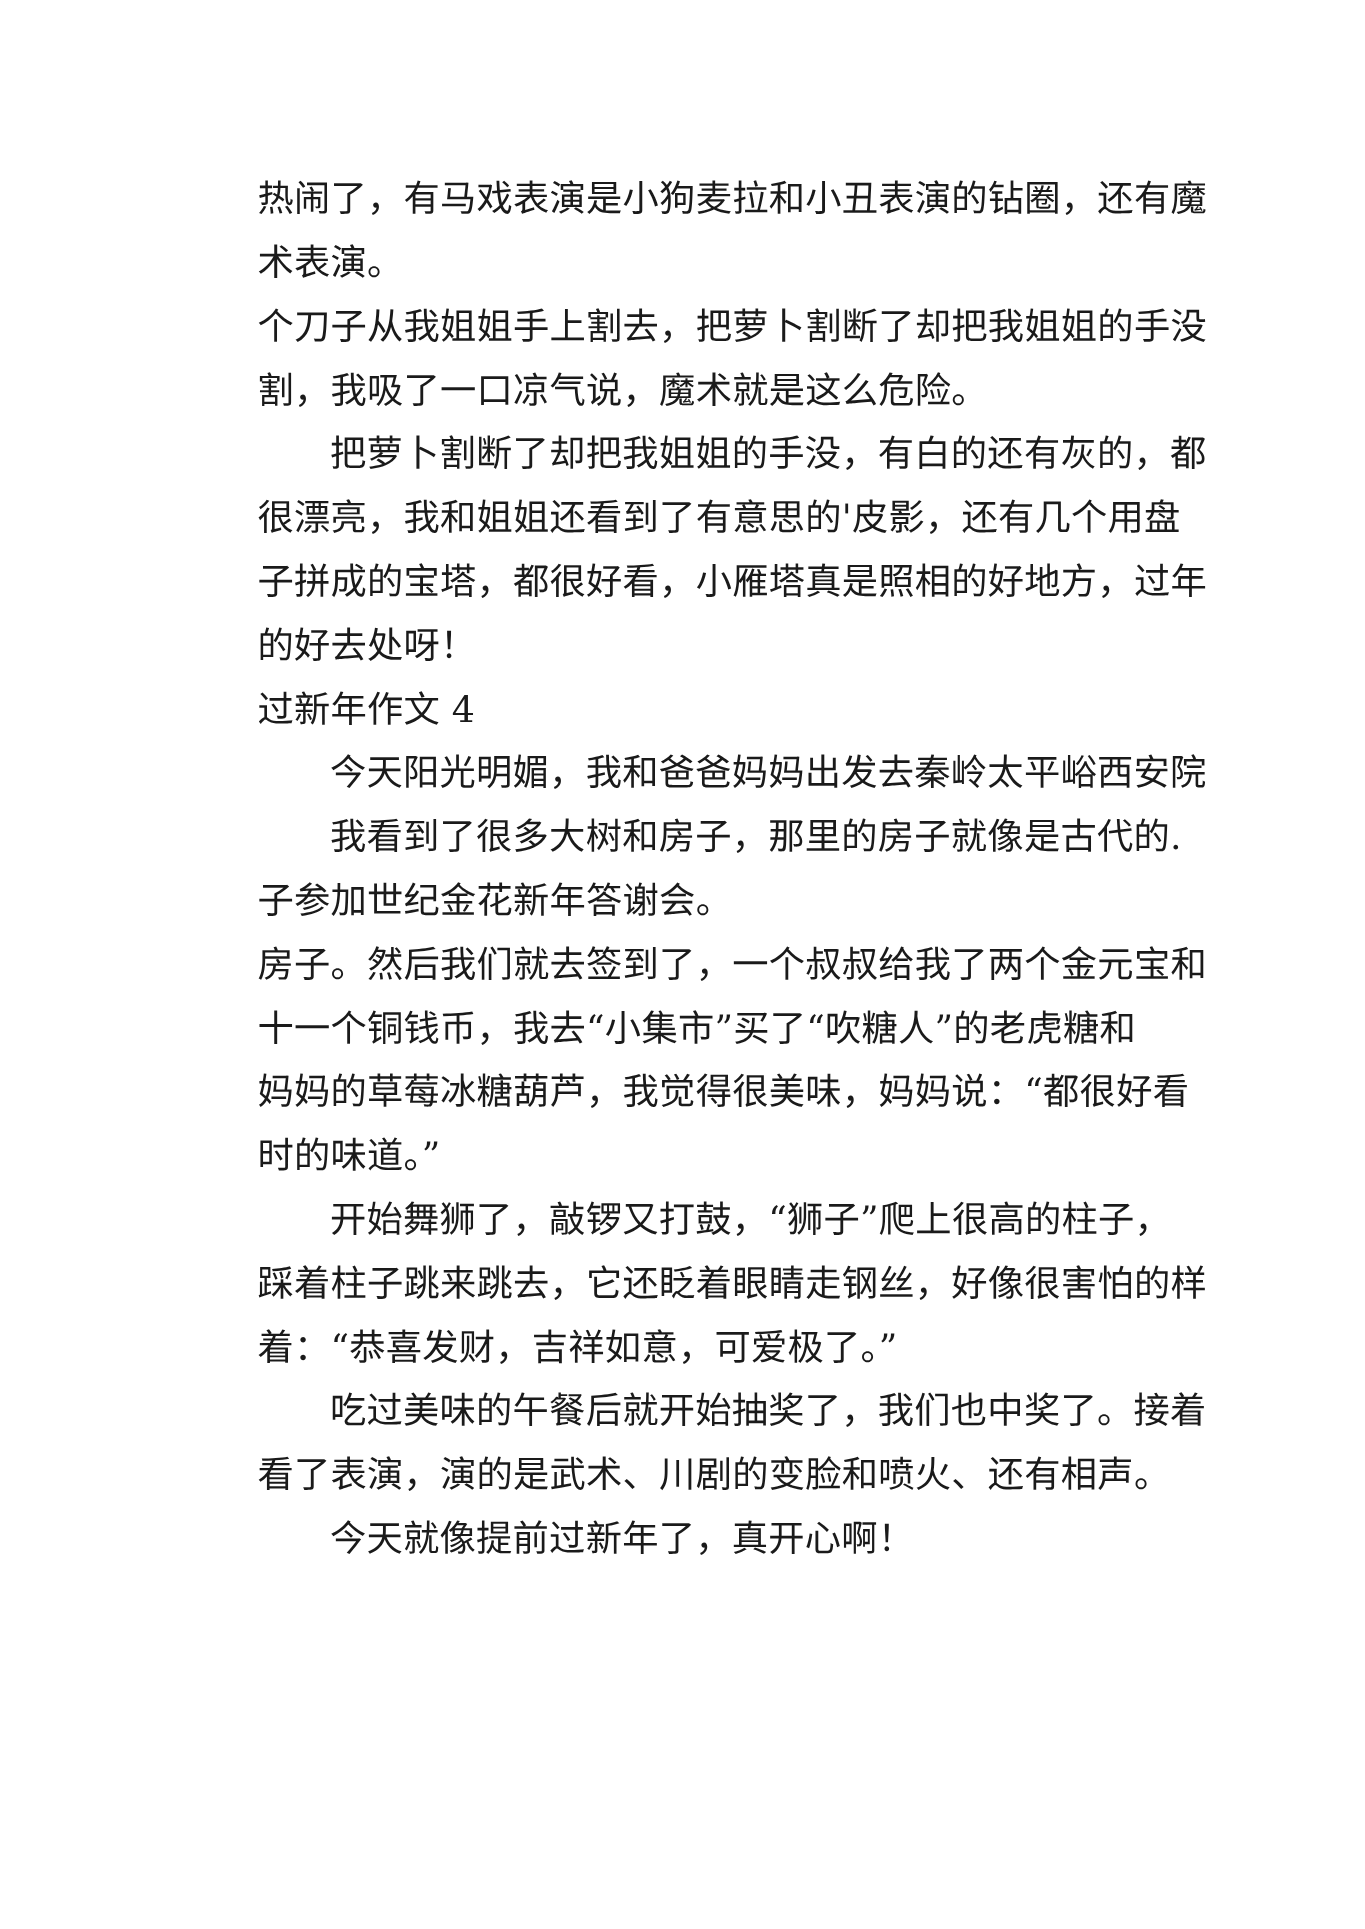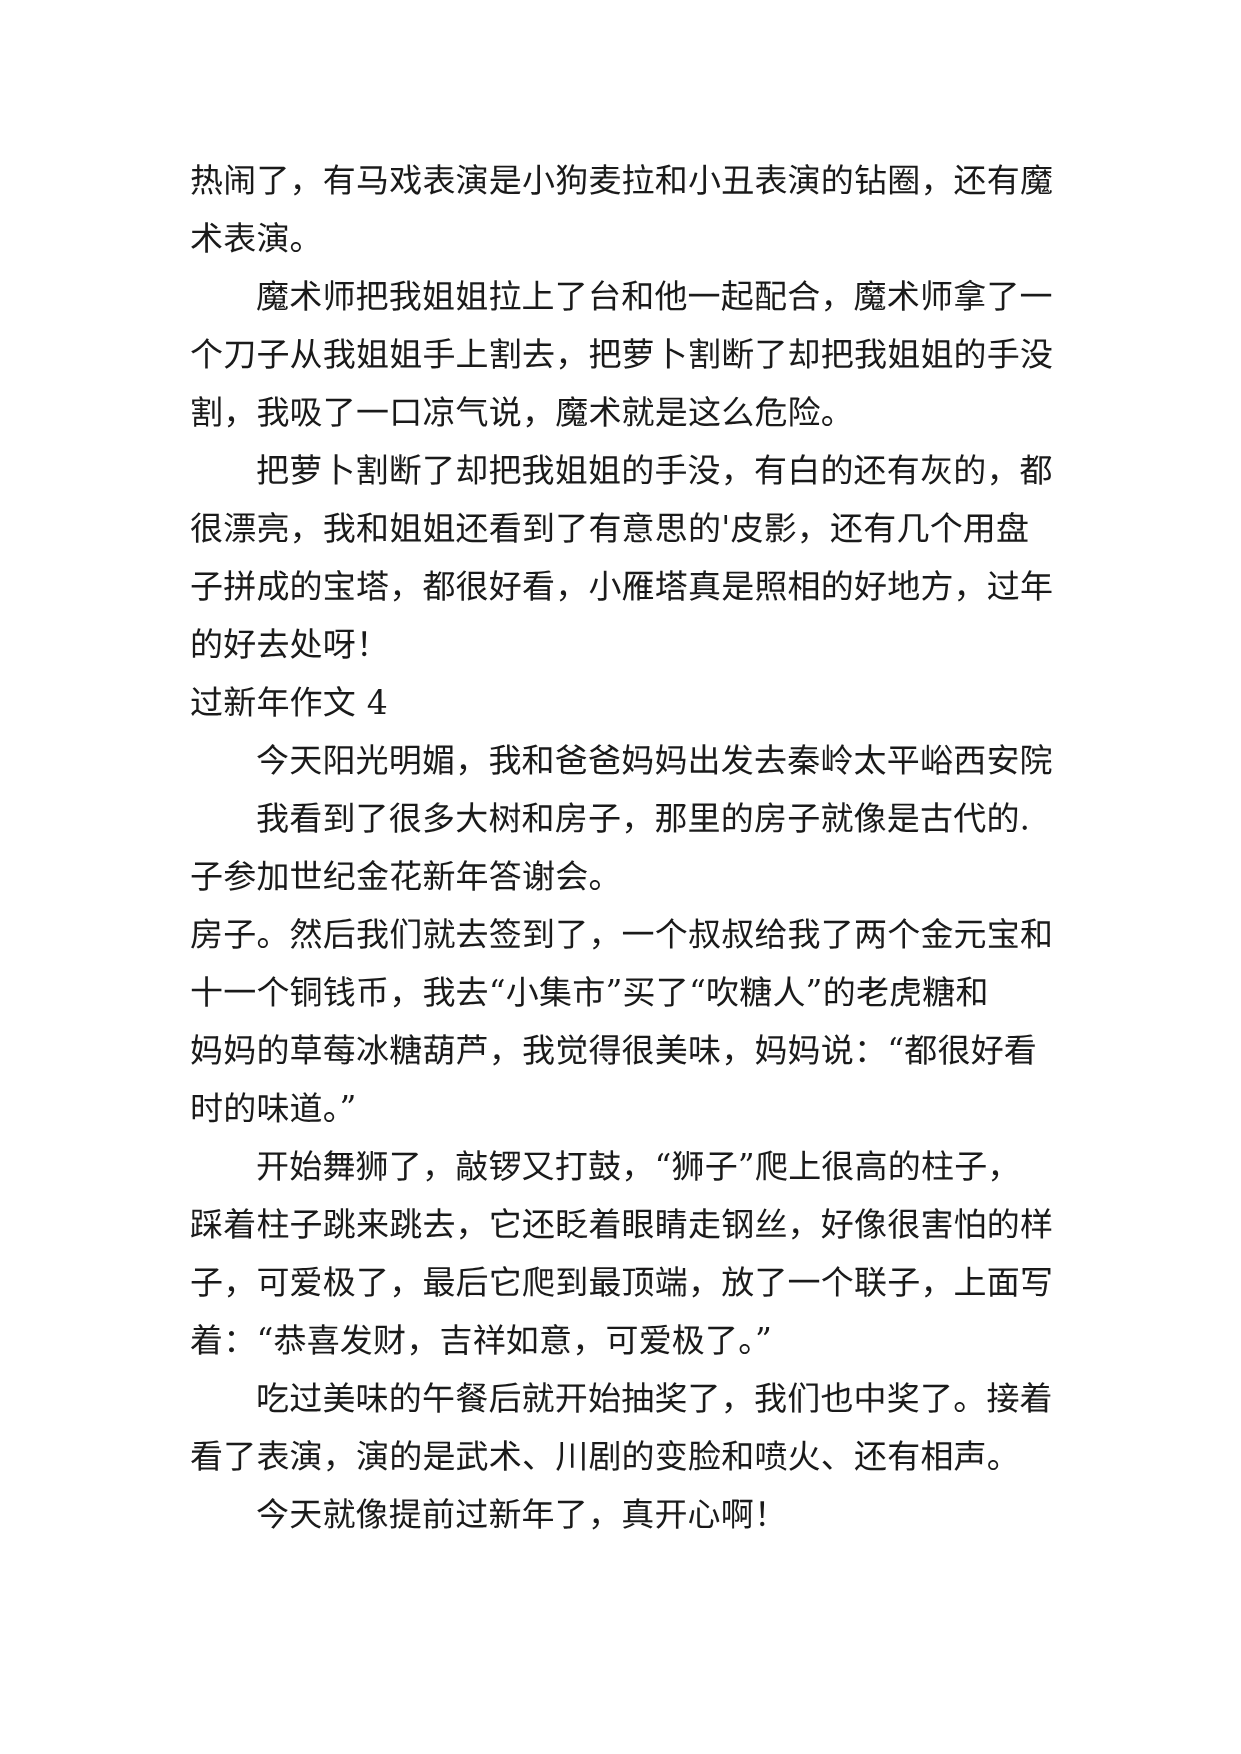--- a/index.html
+++ b/index.html
@@ -17,52 +17,51 @@
     padding: 152px 0 0 190px;
   }
   .doc {
     font-family: "DejaVu Serif", serif;
     font-size: 33px;
     line-height: 58px;
     letter-spacing: 0.2px;
     color: #1a1a1a;
     font-weight: 400;
     text-align: left;
+    margin-left: 44px;
   }
   .line {
     white-space: nowrap;
     height: 58px;
   }
   .line.first {
     text-indent: 66px;
   }
 </style>
 </head>
 <body>
 
 <div class="page" style="background: rgb(255, 255, 255);">
   <div class="doc" style="color: rgb(26, 26, 26);">
       <div class="line">热闹了，有马戏表演是小狗麦拉和小丑表演的钻圈，还有魔</div>
       <div class="line">术表演。</div>
-      <div class="line first">魔术师把我姐姐拉上了台和他一起配合，魔术师拿了一</div>
       <div class="line">个刀子从我姐姐手上割去，把萝卜割断了却把我姐姐的手没</div>
       <div class="line">割，我吸了一口凉气说，魔术就是这么危险。</div>
       <div class="line first">把萝卜割断了却把我姐姐的手没，有白的还有灰的，都</div>
       <div class="line">很漂亮，我和姐姐还看到了有意思的'皮影，还有几个用盘</div>
       <div class="line">子拼成的宝塔，都很好看，小雁塔真是照相的好地方，过年</div>
       <div class="line">的好去处呀！</div>
       <div class="line">过新年作文 4</div>
       <div class="line first">今天阳光明媚，我和爸爸妈妈出发去秦岭太平峪西安院</div>
       <div class="line first">我看到了很多大树和房子，那里的房子就像是古代的.</div>
       <div class="line">子参加世纪金花新年答谢会。</div>
       <div class="line">房子。然后我们就去签到了，一个叔叔给我了两个金元宝和</div>
       <div class="line">十一个铜钱币，我去“小集市”买了“吹糖人”的老虎糖和</div>
       <div class="line">妈妈的草莓冰糖葫芦，我觉得很美味，妈妈说：“都很好看</div>
       <div class="line">时的味道。”</div>
       <div class="line first">开始舞狮了，敲锣又打鼓，“狮子”爬上很高的柱子，</div>
       <div class="line">踩着柱子跳来跳去，它还眨着眼睛走钢丝，好像很害怕的样</div>
-      <div class="line">子，可爱极了，最后它爬到最顶端，放了一个联子，上面写</div>
       <div class="line">着：“恭喜发财，吉祥如意，可爱极了。”</div>
       <div class="line first">吃过美味的午餐后就开始抽奖了，我们也中奖了。接着</div>
       <div class="line">看了表演，演的是武术、川剧的变脸和喷火、还有相声。</div>
       <div class="line first">今天就像提前过新年了，真开心啊！</div>
     </div>
 </div>
 
 </body></html>

